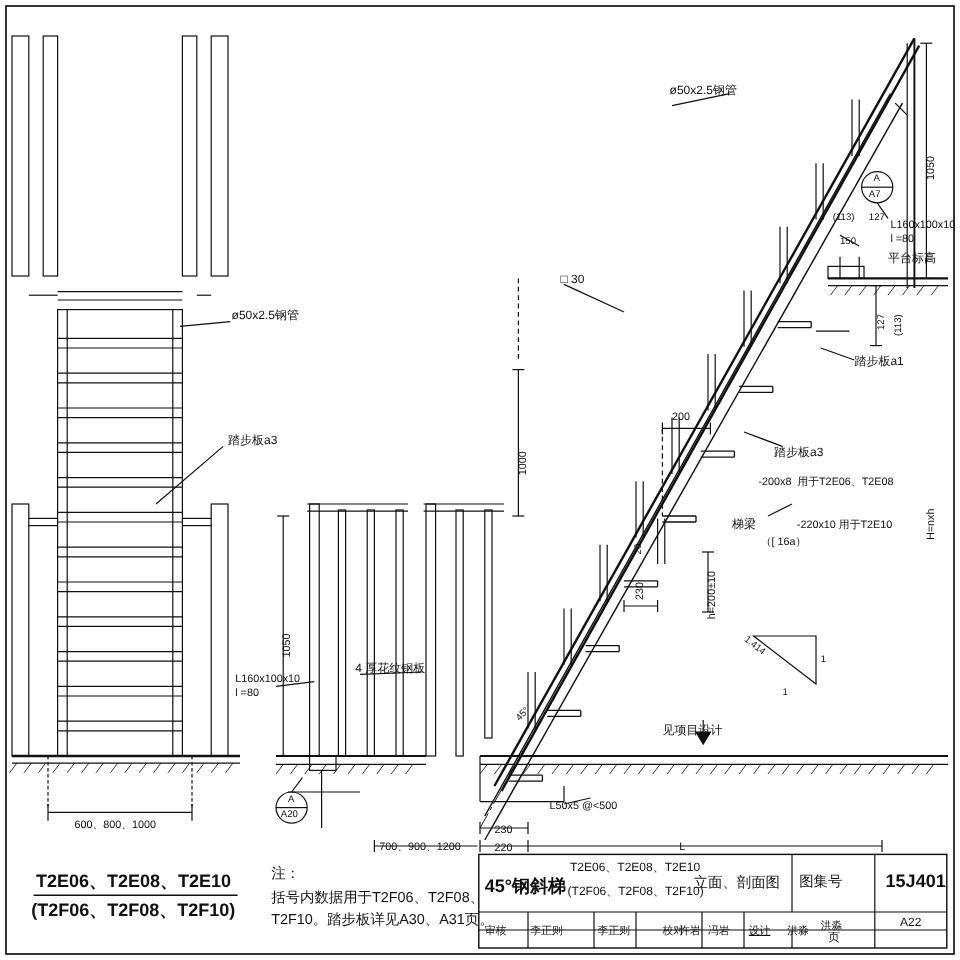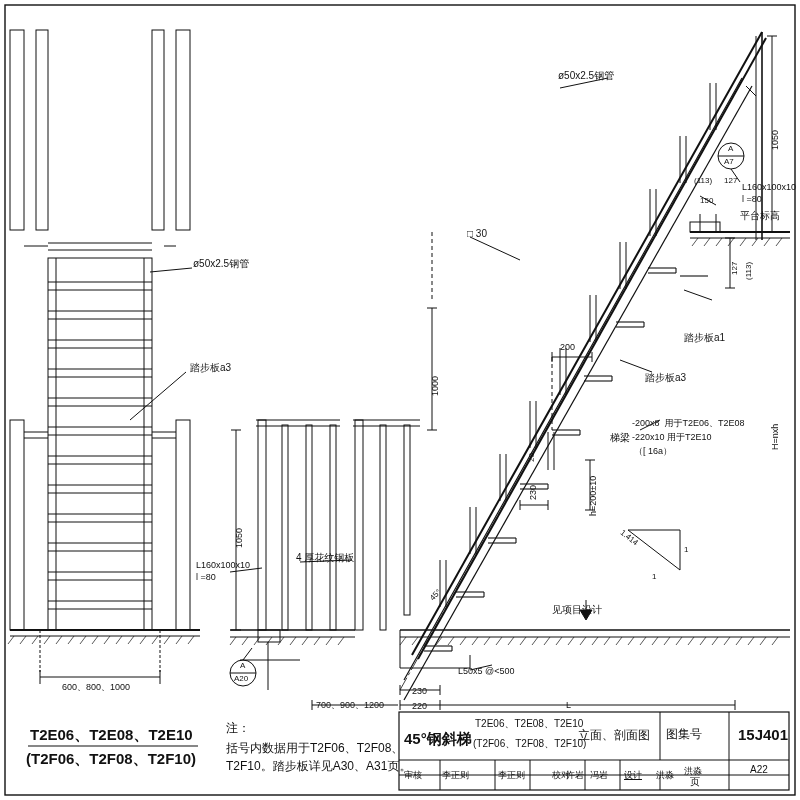--- a/index.html
+++ b/index.html
@@ -335,34 +335,34 @@
       <line x1="530" y1="760" x2="530" y2="790"></line>
       <line x1="585" y1="760" x2="585" y2="790"></line>
       <line x1="620" y1="760" x2="620" y2="790"></line>
     </g>
   </svg>
 
   <div class="lbl" style="left:558px;top:70px;">ø50x2.5钢管</div>
   <div class="lbl" style="left:193px;top:258px;">ø50x2.5钢管</div>
   <div class="lbl" style="left:190px;top:362px;">踏步板a3</div>
   <div class="lbl" style="left:645px;top:372px;">踏步板a3</div>
-  <div class="lbl" style="left:684px;top:296px;margin-top:36px;">踏步板a1</div>
+  <div class="lbl" style="left:712px;top:296px;">踏步板a1</div>
 
   <div class="lbl sm" style="left:196px;top:560px;">L160x100x10</div>
   <div class="lbl sm" style="left:196px;top:572px;">l =80</div>
   <div class="lbl sm" style="left:742px;top:182px;">L160x100x10</div>
   <div class="lbl sm" style="left:742px;top:194px;">l =80</div>
   <div class="lbl" style="left:740px;top:210px;">平台标高</div>
 
   <div class="lbl" style="left:467px;top:228px;">□ 30</div>
   <div class="lbl" style="left:296px;top:552px;">4 厚花纹钢板</div>
 
   <div class="lbl" style="left:610px;top:432px;">梯梁</div>
-  <div class="lbl sm" style="left:632px;top:418px;">-200x8  用于T2E06、T2E08</div>
-  <div class="lbl sm" style="left:632px;top:432px;">-220x10 用于T2E10</div>
+  <div class="lbl sm" style="left:632px;top:396px;">-200x8  用于T2E06、T2E08</div>
+  <div class="lbl sm" style="left:664px;top:432px;">-220x10 用于T2E10</div>
   <div class="lbl sm" style="left:634px;top:446px;">（[ 16a）</div>
 
   <div class="lbl" style="left:552px;top:604px;">见项目设计</div>
   <div class="lbl sm" style="left:458px;top:666px;">L50x5 @&lt;500</div>
 
   <div class="lbl xs" style="left:624px;top:528px;transform:rotate(38deg);transform-origin:0 0;">1.414</div>
   <div class="lbl xs" style="left:684px;top:545px;">1</div>
   <div class="lbl xs" style="left:652px;top:572px;">1</div>
   <div class="lbl xs" style="left:428px;top:596px;transform:rotate(-45deg);transform-origin:0 0;">45°</div>
 

